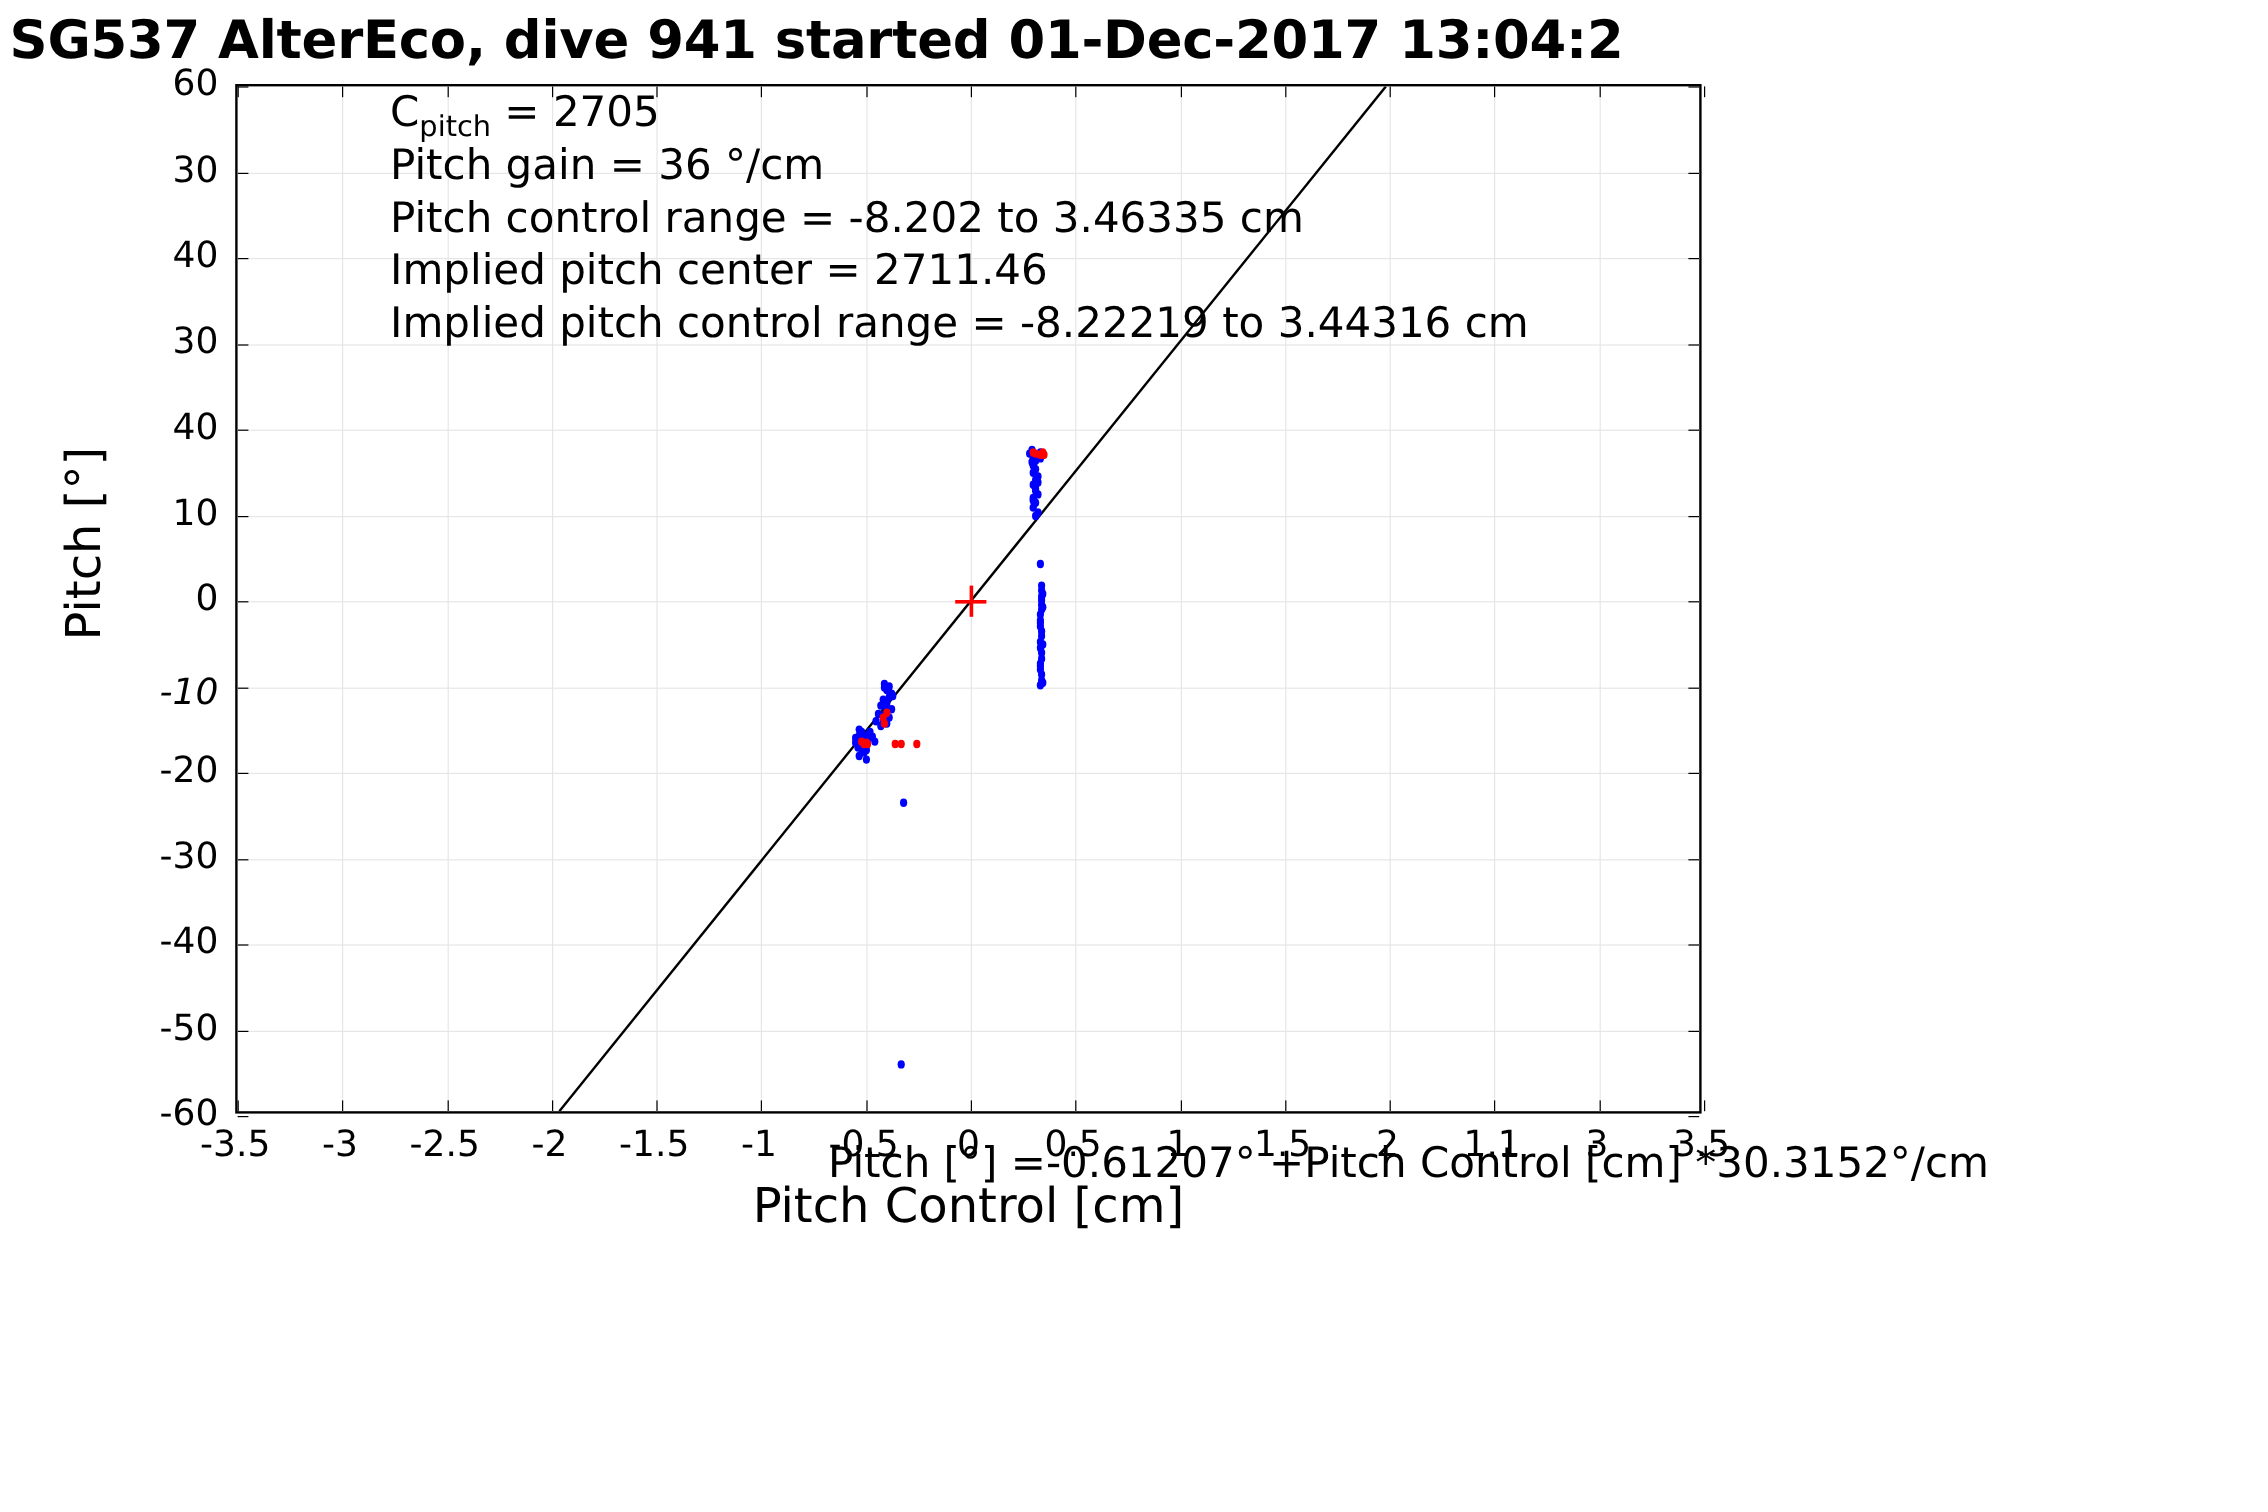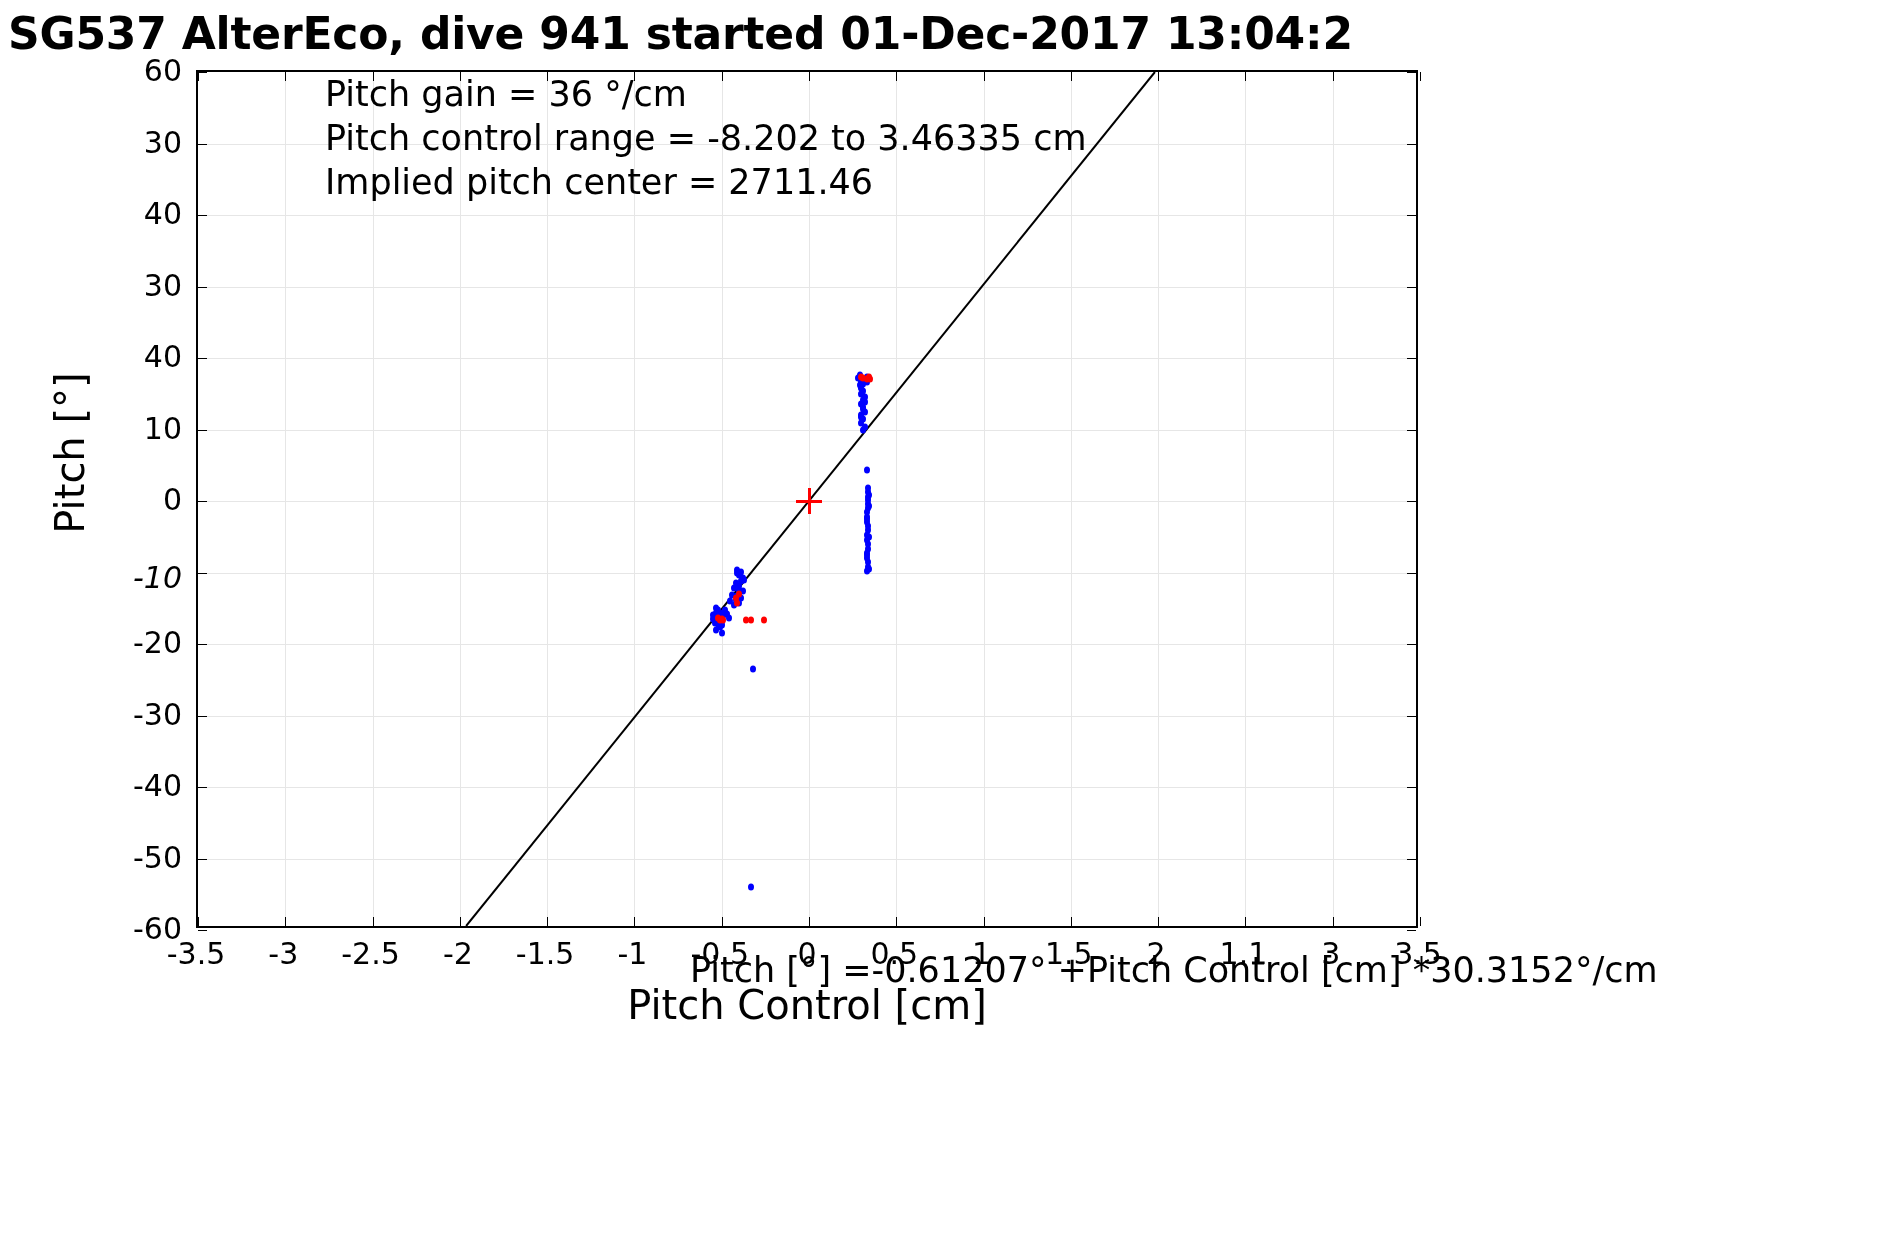--- a/index.html
+++ b/index.html
@@ -422,20 +422,22 @@
       <div class="xticklabel" style="left: 960.143px; top: 0px;">2</div>
       <div class="xticklabel" style="left: 1047.43px; top: 0px;">1.1</div>
       <div class="xticklabel" style="left: 1134.71px; top: 0px;">3</div>
       <div class="xticklabel" style="left: 1222px; top: 0px;">3.5</div>
     </div>
 
   <div id="xlabel">Pitch Control [cm]</div>
   <div id="ylabel">Pitch [°]</div>
 
   <div id="annotation-block">
+    <div class="ann-line"><span>C</span><sub>pitch</sub><span> = 2705</span></div>
     <div class="ann-line">Pitch gain = 36 °/cm</div>
     <div class="ann-line">Pitch control range = -8.202 to 3.46335 cm</div>
     <div class="ann-line">Implied pitch center = 2711.46</div>
+    <div class="ann-line">Implied pitch control range = -8.22219 to 3.44316 cm</div>
   </div>
 
   <div id="equation-text">Pitch [°] =-0.61207° +Pitch Control [cm] *30.3152°/cm</div>
 
 </div>
 
 </body></html>

